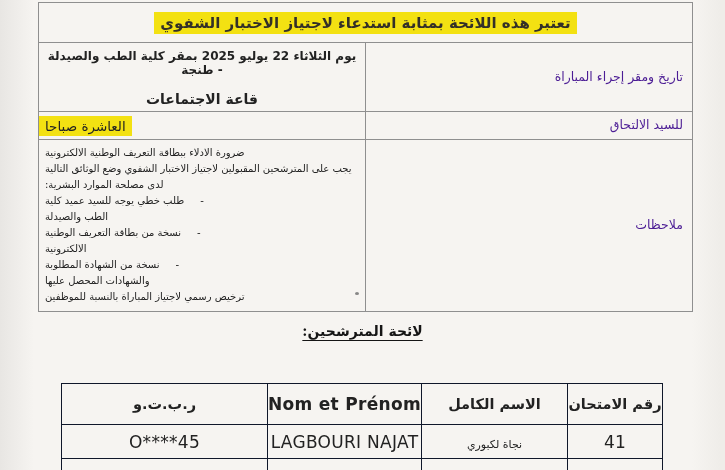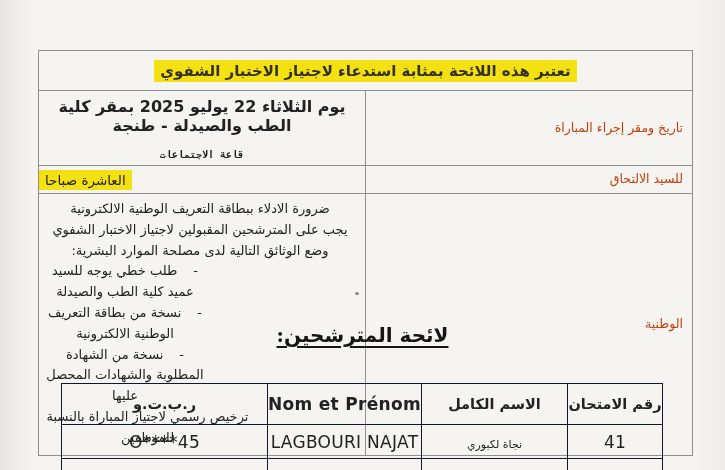--- a/index.html
+++ b/index.html
@@ -17,43 +17,42 @@
     position:relative;
     direction:rtl;
   }
   .page{position:absolute;inset:0;}
 
   
   table{border-collapse:collapse;table-layout:fixed;}
   .info-table{
     position:absolute;top:2px;right:32px;width:655px;
     background:transparent;
-    margin-top:48px;
   }
   .info-table td{border:1px solid var(--border);vertical-align:middle;}
   .banner-cell{height:40px;text-align:center;}
   .hl{background:var(--highlight);padding:2px 6px;}
   .banner{font-weight:bold;font-size:15px;color:#333028;}
   .label-cell{
     width:118px;text-align:right;padding:4px 9px 4px 4px;
-    font-size:12.5px;line-height:1.5;color:#c2410c;
+    font-size:12.5px;line-height:1.5;color:#4c1d95;
   }
   .datetime-cell{height:68px;text-align:center;padding:4px 8px;}
-  .datetime-cell .line1{font-weight:bold;font-size:16px;margin-top:2px;}
-  .datetime-cell .line2{font-weight:bold;font-size:10px;margin-top:14px;font-family:Liberation Mono, monospace;}
+  .datetime-cell .line1{font-weight:bold;font-size:12px;margin-top:2px;}
+  .datetime-cell .line2{font-weight:bold;font-size:14px;margin-top:14px;}
   .hour-cell{height:28px;text-align:left;font-size:13.5px;}
-  .notes-cell{height:151px;text-align:center;padding:5px 10px 6px 6px;font-size:13px;line-height:1.6;}
+  .notes-cell{height:151px;text-align:left;padding:5px 10px 6px 6px;font-size:10px;line-height:1.6;}
   .notes-cell .bullet{padding-right:150px;}
   .notes-cell .bullet::before{content:"-";margin-inline-end:16px;}
   .notes-cell .notes-footer{padding-right:105px;}
 
   
   .section-title{
     position:absolute;top:323px;left:0;width:100%;
-    text-align:center;font-size:20px;font-weight:bold;color:#151515;
+    text-align:center;font-size:14px;font-weight:bold;color:#151515;
   }
   .section-title span{
     text-decoration:underline;text-underline-offset:4px;
     font-family:"DejaVu Serif","DejaVu Sans",serif;
   }
 
   
   .cand-table{position:absolute;top:383px;right:62px;width:601px;}
   .cand-table td,.cand-table th{border:1px solid #0f172a;text-align:center;vertical-align:middle;}
   .cand-table th{font-weight:bold;}
@@ -88,21 +87,21 @@
         <div class="line2">قاعة الاجتماعات</div>
       </td>
     </tr>
     <tr>
       <td class="label-cell">للسيد الالتحاق</td>
       <td class="hour-cell">
         <span class="hl">العاشرة صباحا</span>
       </td>
     </tr>
     <tr>
-      <td class="label-cell">الوطنية</td>
+      <td class="label-cell">ملاحظات</td>
       <td class="notes-cell">
         <div>ضرورة الادلاء ببطاقة التعريف الوطنية الالكترونية</div>
         <div>يجب على المترشحين المقبولين لاجتياز الاختبار الشفوي وضع الوثائق التالية لدى مصلحة الموارد البشرية:</div>
         <div class="bullet"><span>طلب خطي يوجه للسيد عميد كلية الطب والصيدلة</span></div>
         <div class="bullet"><span>نسخة من بطاقة التعريف الوطنية الالكترونية</span></div>
         <div class="bullet"><span>نسخة من الشهادة المطلوبة والشهادات المحصل عليها</span></div>
         <div class="notes-footer">ترخيص رسمي لاجتياز المباراة بالنسبة للموظفين</div>
       </td>
     </tr>
   </tbody>

